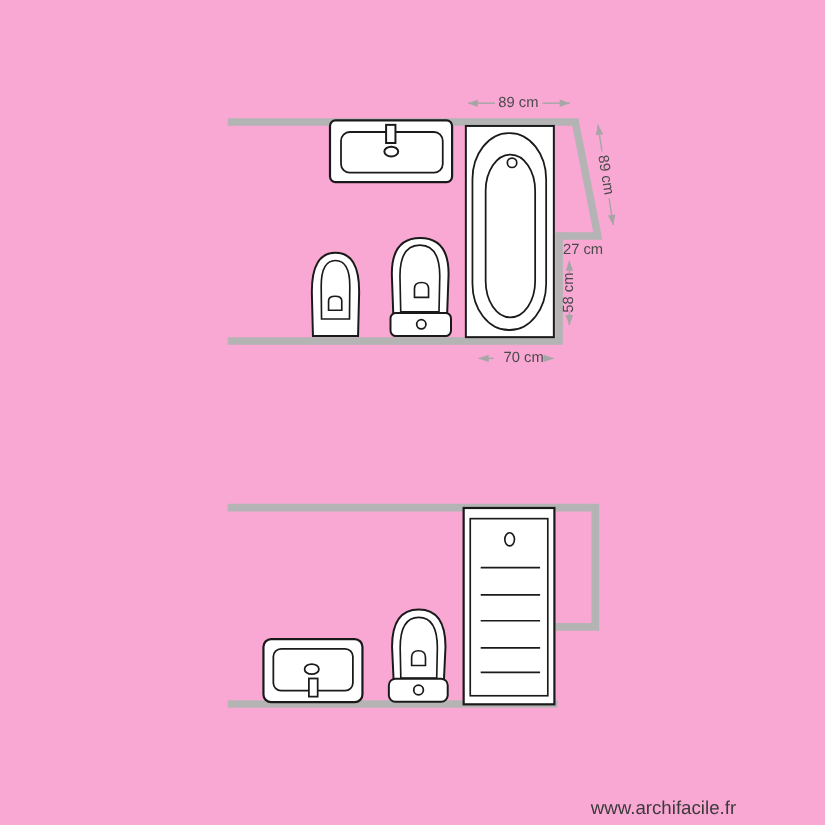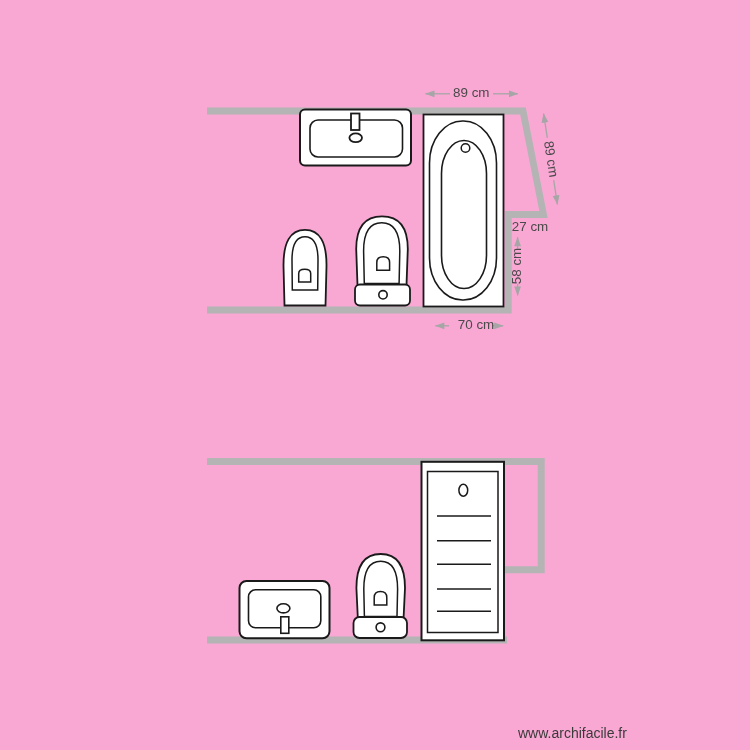--- a/index.html
+++ b/index.html
@@ -3,21 +3,21 @@
 <meta charset="utf-8">
 <style>
   html,body{margin:0;padding:0;background:#fff;}
   .plan{position:relative;width:750px;height:750px;background:#f9a8d4;overflow:hidden;
         font-family:Liberation Sans, sans-serif;}
   .plan svg{position:absolute;left:0;top:0;}
   .dim-label{position:absolute;font-size:13.4px;color:#4a4a4a;white-space:nowrap;
              transform:translate(-50%,-50%);line-height:1;}
   .dim-label.rot81{transform:translate(-50%,-50%) rotate(81deg);}
   .dim-label.rotn90{transform:translate(-50%,-50%) rotate(-90deg);}
-  .watermark{position:absolute;left:518px;top:726px;font-size:14px;color:#3a3a3a;
+  .watermark{position:absolute;left:537px;top:726px;font-size:17px;color:#3a3a3a;
              white-space:nowrap;line-height:1;}
 </style>
 </head>
 <body>
 
 <div class="plan">
 
   <svg width="750" height="750" viewBox="0 0 750 750">
     <defs>
       <marker id="arr" viewBox="0 0 10 8" markerUnits="userSpaceOnUse" markerWidth="10" markerHeight="8" refX="9.3" refY="4" orient="auto-start-reverse">

